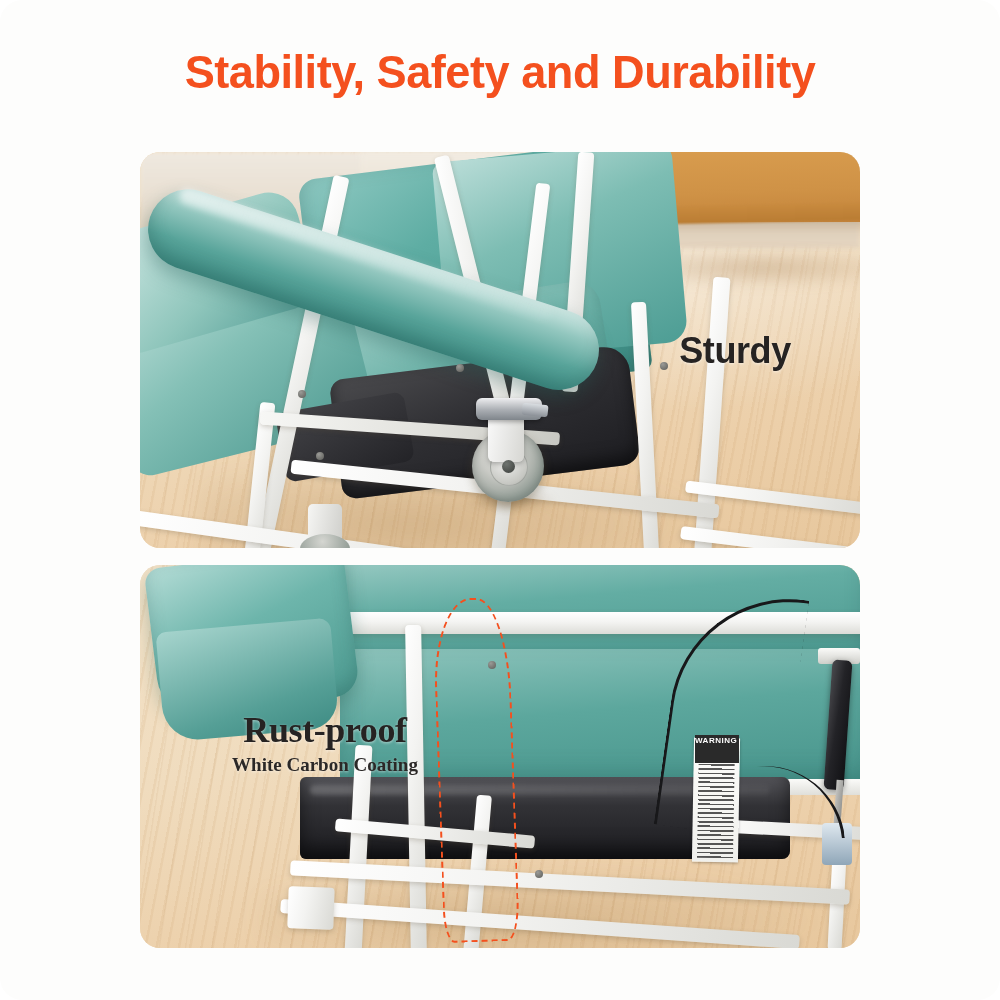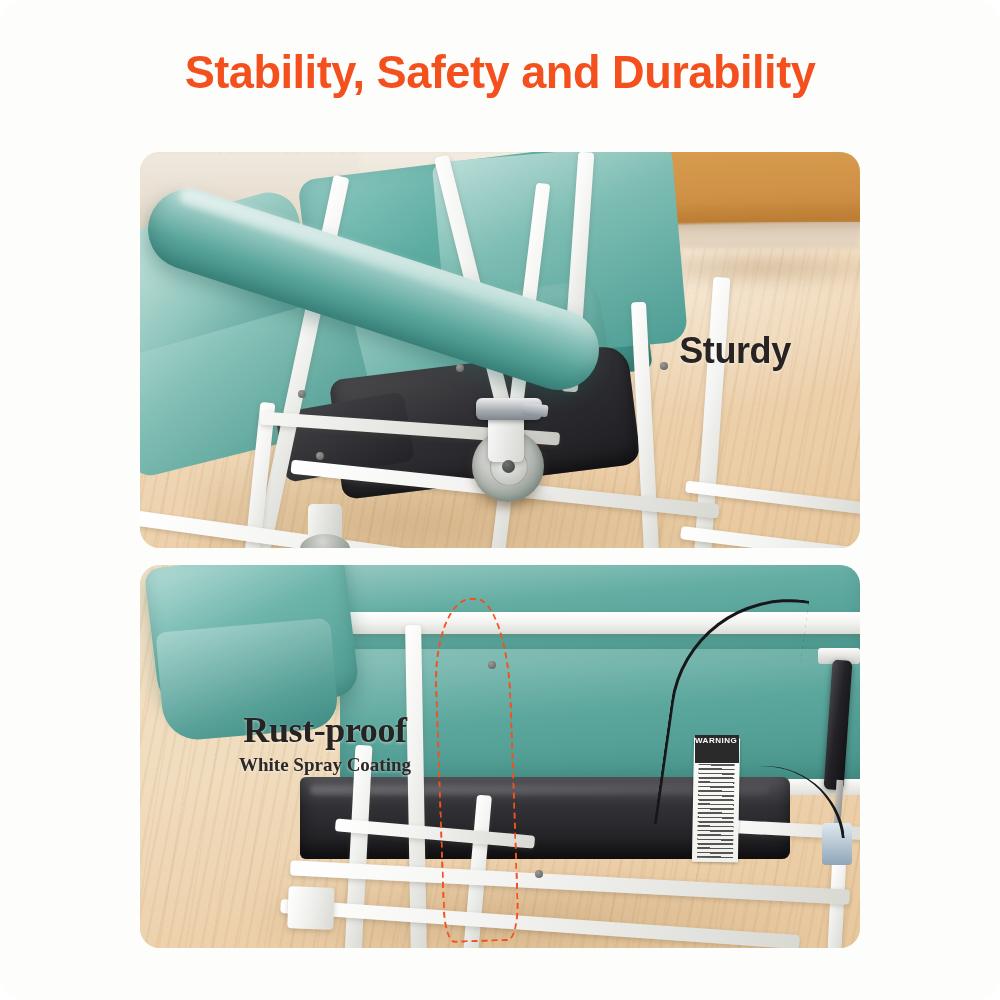--- a/index.html
+++ b/index.html
@@ -647,16 +647,16 @@
   </div>
 
   <div class="p2-dashed"></div>
   <div class="p2-label">
     <div class="p2-label-lines"></div>
   </div>
   <div class="p2-label-head">WARNING</div>
 
   <div class="caption" id="caption-rust">
     <span class="title">Rust-proof</span>
-    <span class="sub">White Spray Coating</span>
+    <span class="sub">White Carbon Coating</span>
   </div>
 
 </div>
 
 </body></html>

